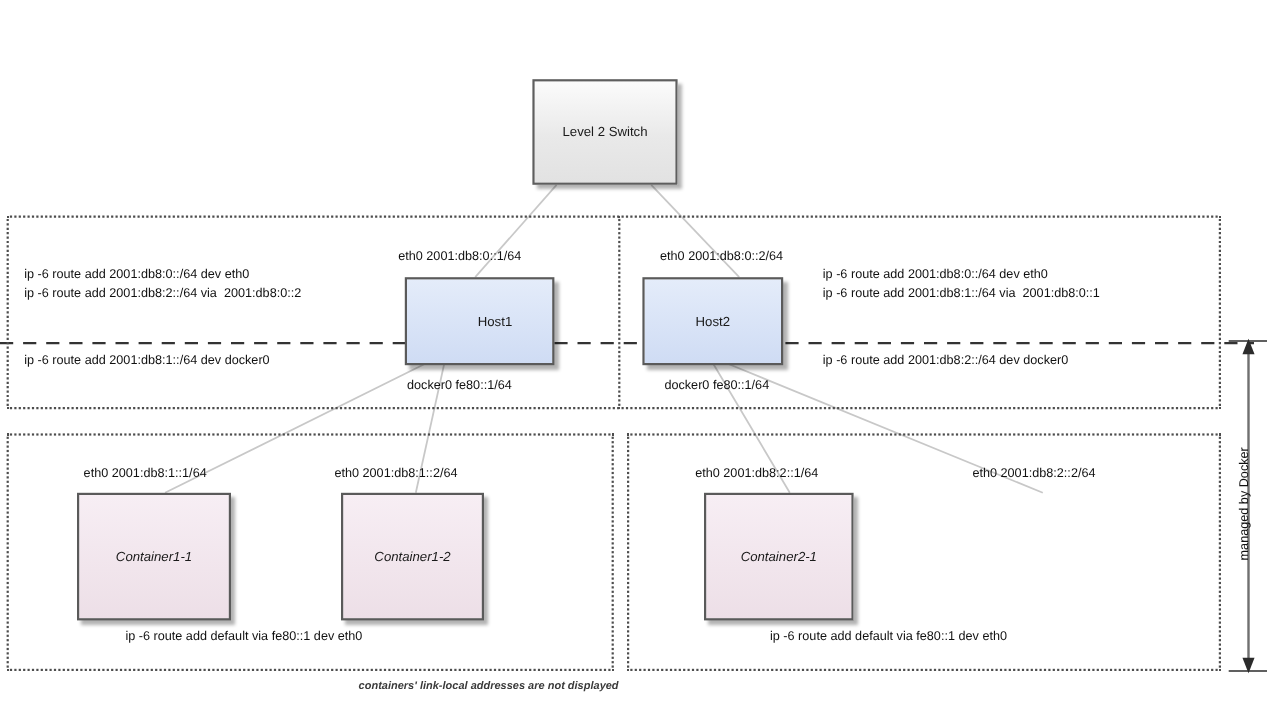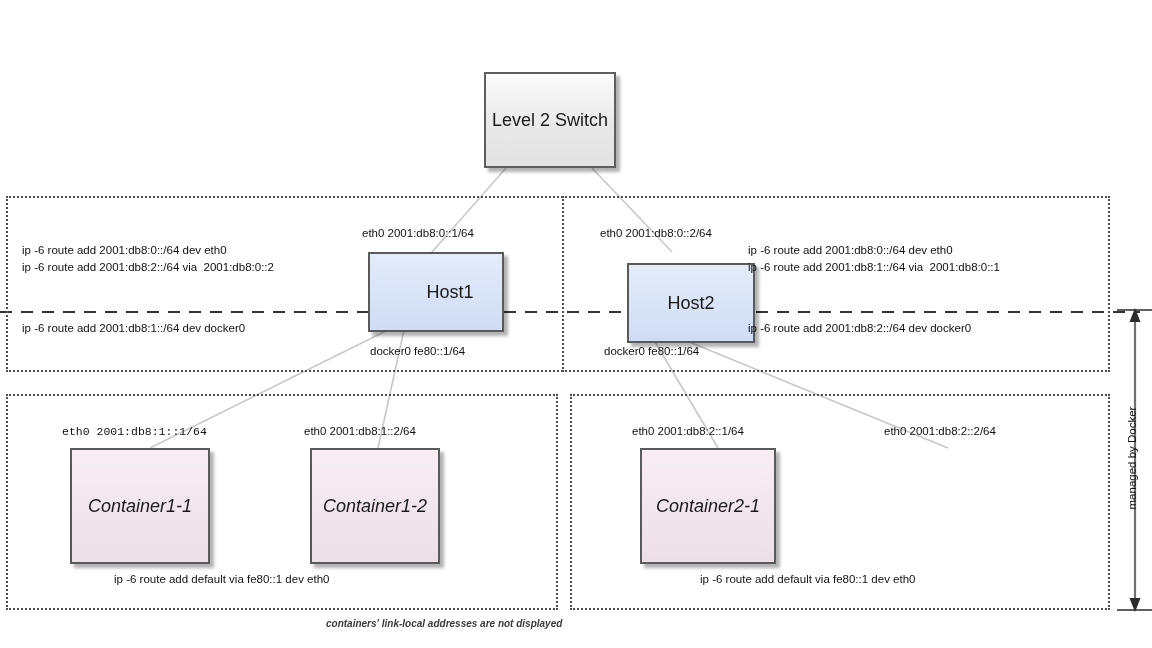--- a/index.html
+++ b/index.html
@@ -43,21 +43,21 @@
   }
 
   
   .node {
     position: absolute;
     box-sizing: border-box;
     display: flex;
     align-items: center;
     justify-content: center;
     text-align: center;
-    font-size: 18px;
+    font-size: 12px;
     color: #1a1a1a;
     box-shadow: 4px 4px 3px rgba(0,0,0,0.30);
   }
   .node-switch {
     border: 2px solid #5e5e5e;
     background: linear-gradient(to bottom, #fbfbfb 0%, #e9e9e9 55%, #e2e2e2 100%);
   }
   .node-host {
     border: 2px solid #5a5a5a;
     background: linear-gradient(to bottom, #e4ecfa 0%, #cfdcf4 100%);
@@ -134,21 +134,21 @@
 
   <div class="group-box" style="left:562px; top:196px; width:0px;   height:176px; border-width:0 0 0 2px;"></div>
 
   <div class="node node-switch" style="left:484px; top:72px; width:132px; height:96px;">
     <span>Level 2 Switch</span>
   </div>
 
   <div class="node node-host" style="left:368px; top:252px; width:136px; height:80px;padding-left:28px;">
     <span>Host1</span>
   </div>
-  <div class="node node-host" style="left:627px; top:252px; width:128px; height:80px;margin-top:11px;">
+  <div class="node node-host" style="left:584px; top:252px; width:128px; height:80px;">
     <span>Host2</span>
   </div>
 
   <div class="lbl" style="left:362px; top:226px;">eth0 2001:db8:0::1/64</div>
   <div class="lbl" style="left:370px; top:344px;">docker0 fe80::1/64</div>
   <div class="lbl" style="left:600px; top:226px;">eth0 2001:db8:0::2/64</div>
   <div class="lbl" style="left:604px; top:344px;">docker0 fe80::1/64</div>
 
   <div class="lbl lbl-cmd" style="left:22px; top:242px;">ip -6 route add 2001:db8:0::/64 dev eth0
 ip -6 route add 2001:db8:2::/64 via  2001:db8:0::2</div>
@@ -160,21 +160,21 @@
   <div class="node node-container" style="left:70px; top:448px; width:140px; height:116px;">
     <span>Container1-1</span>
   </div>
   <div class="node node-container" style="left:310px; top:448px; width:130px; height:116px;justify-content:center;">
     <span>Container1-2</span>
   </div>
   <div class="node node-container" style="left:640px; top:448px; width:136px; height:116px;">
     <span>Container2-1</span>
   </div>
 
-  <div class="lbl" style="left:62px;  top:424px;font-family:Liberation Mono, monospace;">eth0 2001:db8:1::1/64</div>
+  <div class="lbl" style="left:76px;  top:424px;">eth0 2001:db8:1::1/64</div>
   <div class="lbl" style="left:304px; top:424px;">eth0 2001:db8:1::2/64</div>
   <div class="lbl" style="left:632px; top:424px;">eth0 2001:db8:2::1/64</div>
   <div class="lbl" style="left:884px; top:424px;">eth0 2001:db8:2::2/64</div>
 
   <div class="lbl" style="left:114px; top:572px;">ip -6 route add default via fe80::1 dev eth0</div>
   <div class="lbl" style="left:700px; top:572px;">ip -6 route add default via fe80::1 dev eth0</div>
 
   <div class="vlabel" style="left:1062px; top:452px; width:140px; text-align:center;">managed by Docker</div>
 
   <div class="footnote" style="left:326px; top:618px; width:460px;">containers' link-local addresses are not displayed</div>

